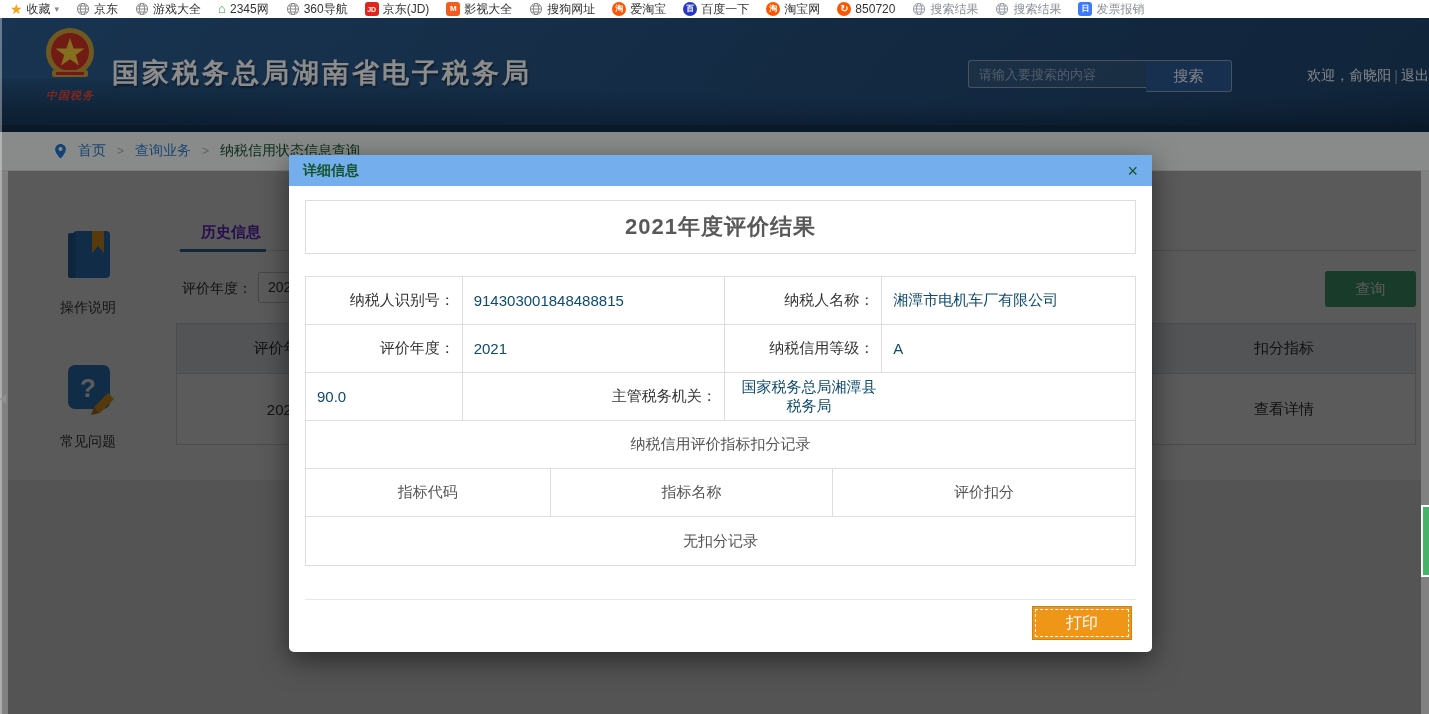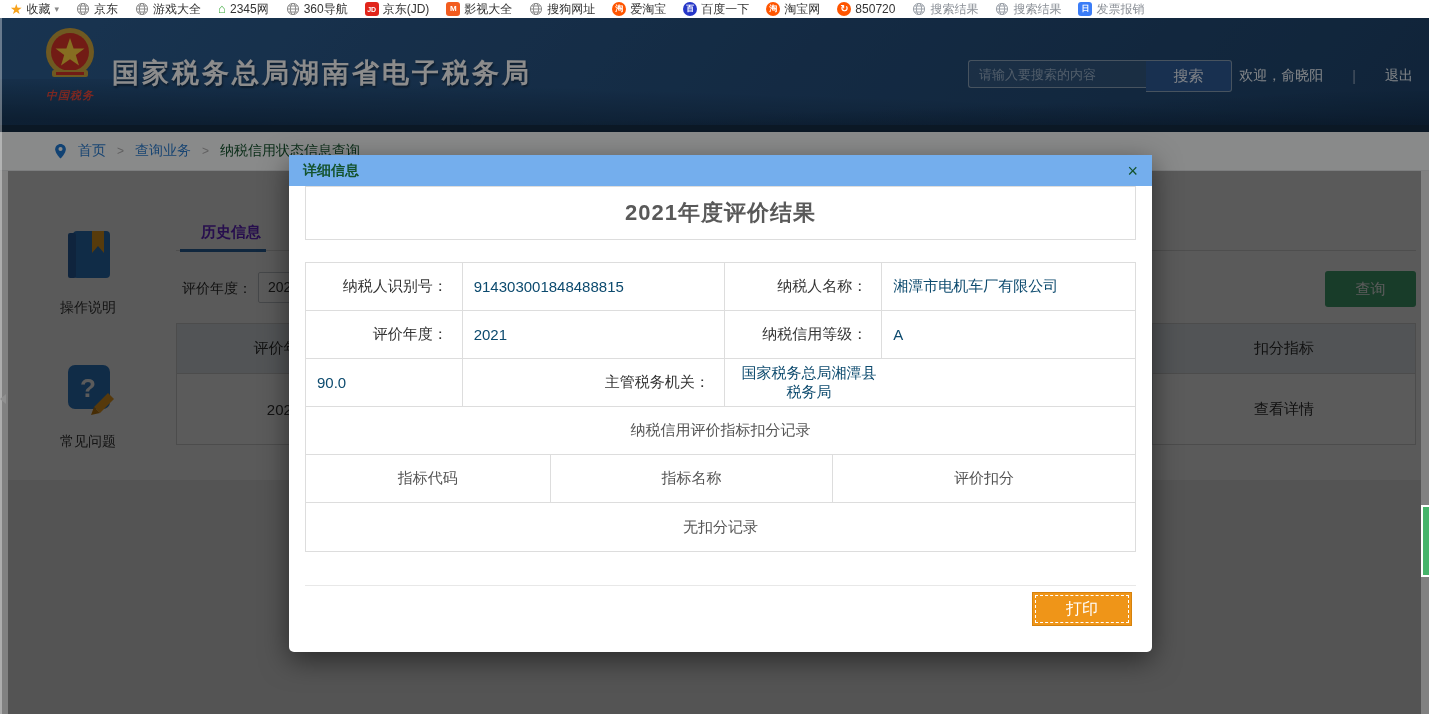--- a/index.html
+++ b/index.html
@@ -36,21 +36,21 @@
   .hdr-title { position:absolute; left:112px; top:37px; font-size:27px; font-weight:bold; color:#fff;
     letter-spacing:3px; text-shadow:1px 2px 2px rgba(0,0,0,0.4); }
   .search-wrap { position:absolute; left:968px; top:42px; display:flex; }
   .search-input { width:178px; height:28px; background:rgba(255,255,255,0.07); border:1px solid #8197ad;
     border-right:none; border-radius:3px 0 0 3px; color:#e8eef5; padding:0 10px; font-size:13px;
     font-family:"Liberation Sans","DejaVu Sans",sans-serif; }
   .search-input::placeholder { color:#94aac1; }
   .search-btn { width:86px; height:32px; background:#2c5893; color:#e7edf5; font-size:15px;
     border:1px solid #8197ad; border-left:none; border-radius:0 3px 3px 0;
     display:flex; align-items:center; justify-content:center; cursor:pointer; }
-  .welcome-wrap { position:absolute; right:16px; top:49px; display:flex; gap:29px; align-items:center;
+  .welcome-wrap { position:absolute; right:0; top:49px; display:flex; gap:3px; align-items:center;
     color:#eef3f8; font-size:14px; }
   .welcome-sep { color:#8fa3b8; }
 
   .nav-strip { position:absolute; top:125px; left:0; right:0; height:7px; background:#142c44; }
 
   
   .breadcrumb { position:absolute; top:132px; left:0; right:0; height:39px; background:#fafbfc;
     border-bottom:1px solid #e3e5e8; display:flex; align-items:center; padding-left:54px; gap:11px; font-size:14px; }
   .bc-link { color:#2e7fd0; cursor:pointer; }
   .bc-sep { color:#b0b0b0; font-size:12px; }
@@ -89,26 +89,26 @@
   .edge-widget { position:absolute; right:0; top:505px; width:8px; height:72px; background:#45b46a;
     border:2px solid #fff; border-right:none; z-index:30; cursor:pointer; }
 
   
   .modal { position:absolute; left:289px; top:155px; width:863px; height:497px; background:#fff; z-index:20;
     border-radius:0 0 5px 5px; box-shadow:0 8px 28px rgba(0,0,0,0.5); }
   .modal-hd { height:31px; background:#74aeed; color:#14532d; display:flex; align-items:center;
     justify-content:space-between; padding:0 14px; font-size:14px; font-weight:bold; }
   .modal-close { font-size:18px; font-weight:normal; cursor:pointer; line-height:1; }
   .m-body { padding:0 16px; }
-  .m-heading { height:54px; border:1px solid #ddd; display:flex; align-items:center;
+  .m-heading { margin-top:14px; height:54px; border:1px solid #ddd; display:flex; align-items:center;
     justify-content:center; font-size:22px; font-weight:bold; color:#595959; letter-spacing:1px; }
   .m-table { margin-top:22px; border:1px solid #ddd; }
   .m-row4 { display:grid; grid-template-columns:18.9% 31.6% 19% 30.5%; height:48px; border-bottom:1px solid #ddd; }
   .m-row3 { display:grid; grid-template-columns:29.5% 34.1% 36.4%; height:48px; border-bottom:1px solid #ddd; }
-  .m-cell-label { display:flex; align-items:center; justify-content:flex-end; padding-right:14px;
+  .m-cell-label { display:flex; align-items:center; justify-content:flex-end; padding-right:7px;
     color:#333; font-size:15px; border-right:1px solid #ddd; }
   .m-cell-value { display:flex; align-items:center; padding-left:11px; color:#0c4a6e; font-size:15px;
     border-right:1px solid #ddd;text-align:center; }
   .m-cell-value.last { border-right:none; }
   .m-cell-center { display:flex; align-items:center; justify-content:center; color:#555; font-size:15px;
     border-right:1px solid #ddd; }
   .m-cell-center.last { border-right:none; }
   .m-row-full { height:48px; display:flex; align-items:center; justify-content:center; color:#555;
     font-size:15px; border-bottom:1px solid #ddd; }
   .m-row-full.last { border-bottom:none; }

